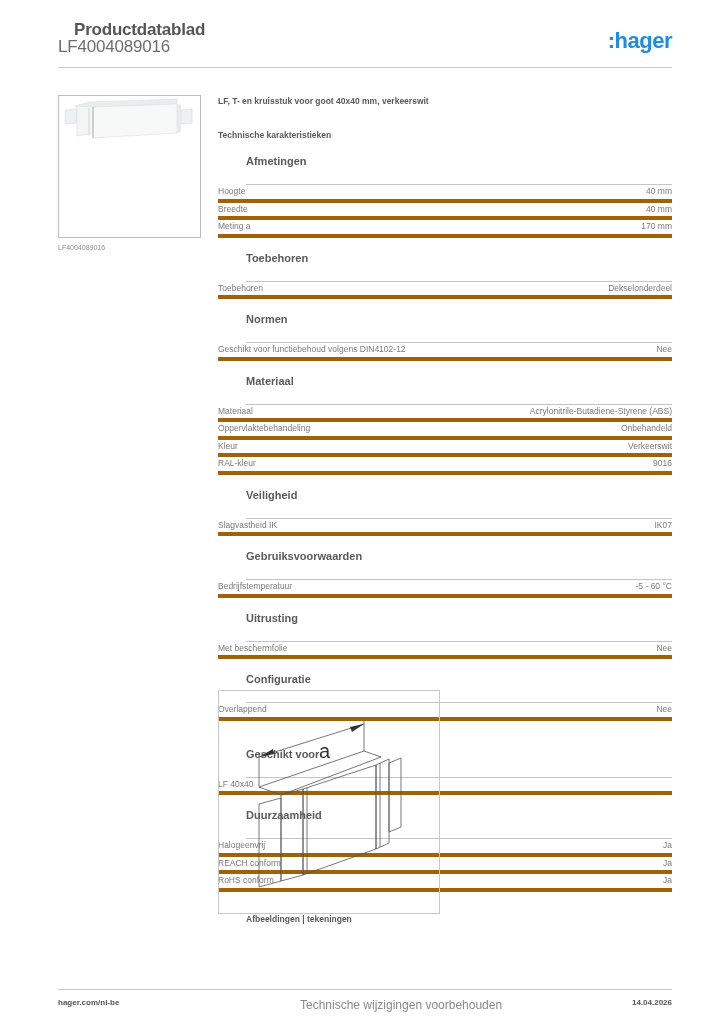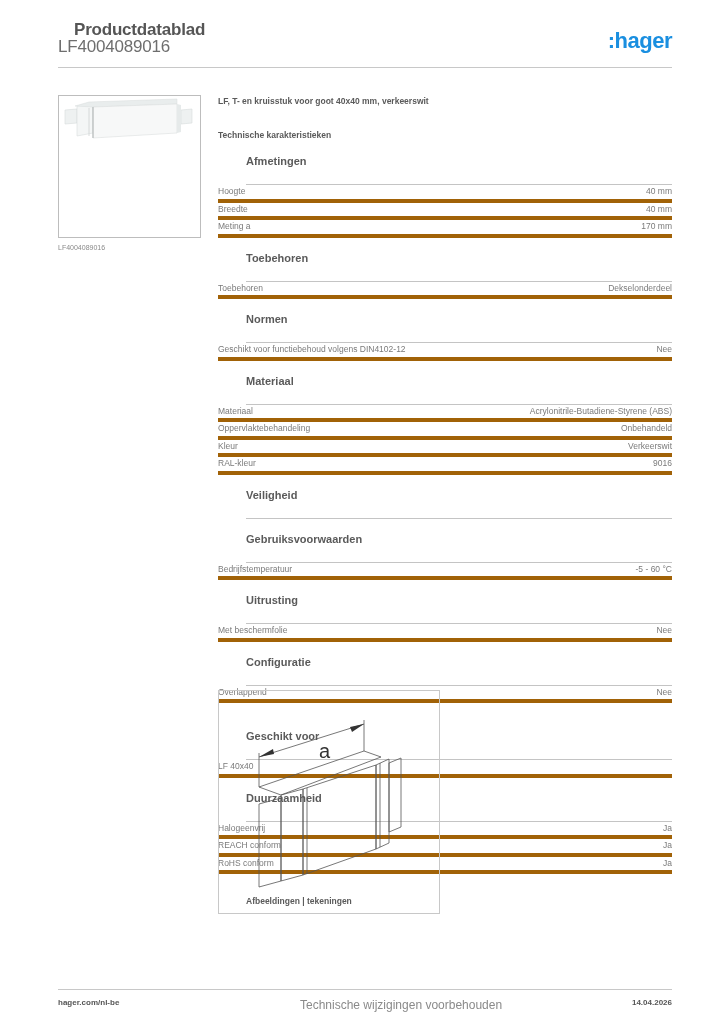--- a/index.html
+++ b/index.html
@@ -135,20 +135,24 @@
       <span class="val">Verkeerswit</span>
     </div>
     <div class="row">
       <span>RAL-kleur</span>
       <span class="val">9016</span>
     </div>
   </div>
 
   <div class="section">
     <div class="sec-title">Veiligheid</div>
+    <div class="row">
+      <span>Slagvastheid IK</span>
+      <span class="val">IK07</span>
+    </div>
   </div>
 
   <div class="section">
     <div class="sec-title">Gebruiksvoorwaarden</div>
     <div class="row">
       <span>Bedrijfstemperatuur</span>
       <span class="val">-5 - 60 °C</span>
     </div>
   </div>
 

